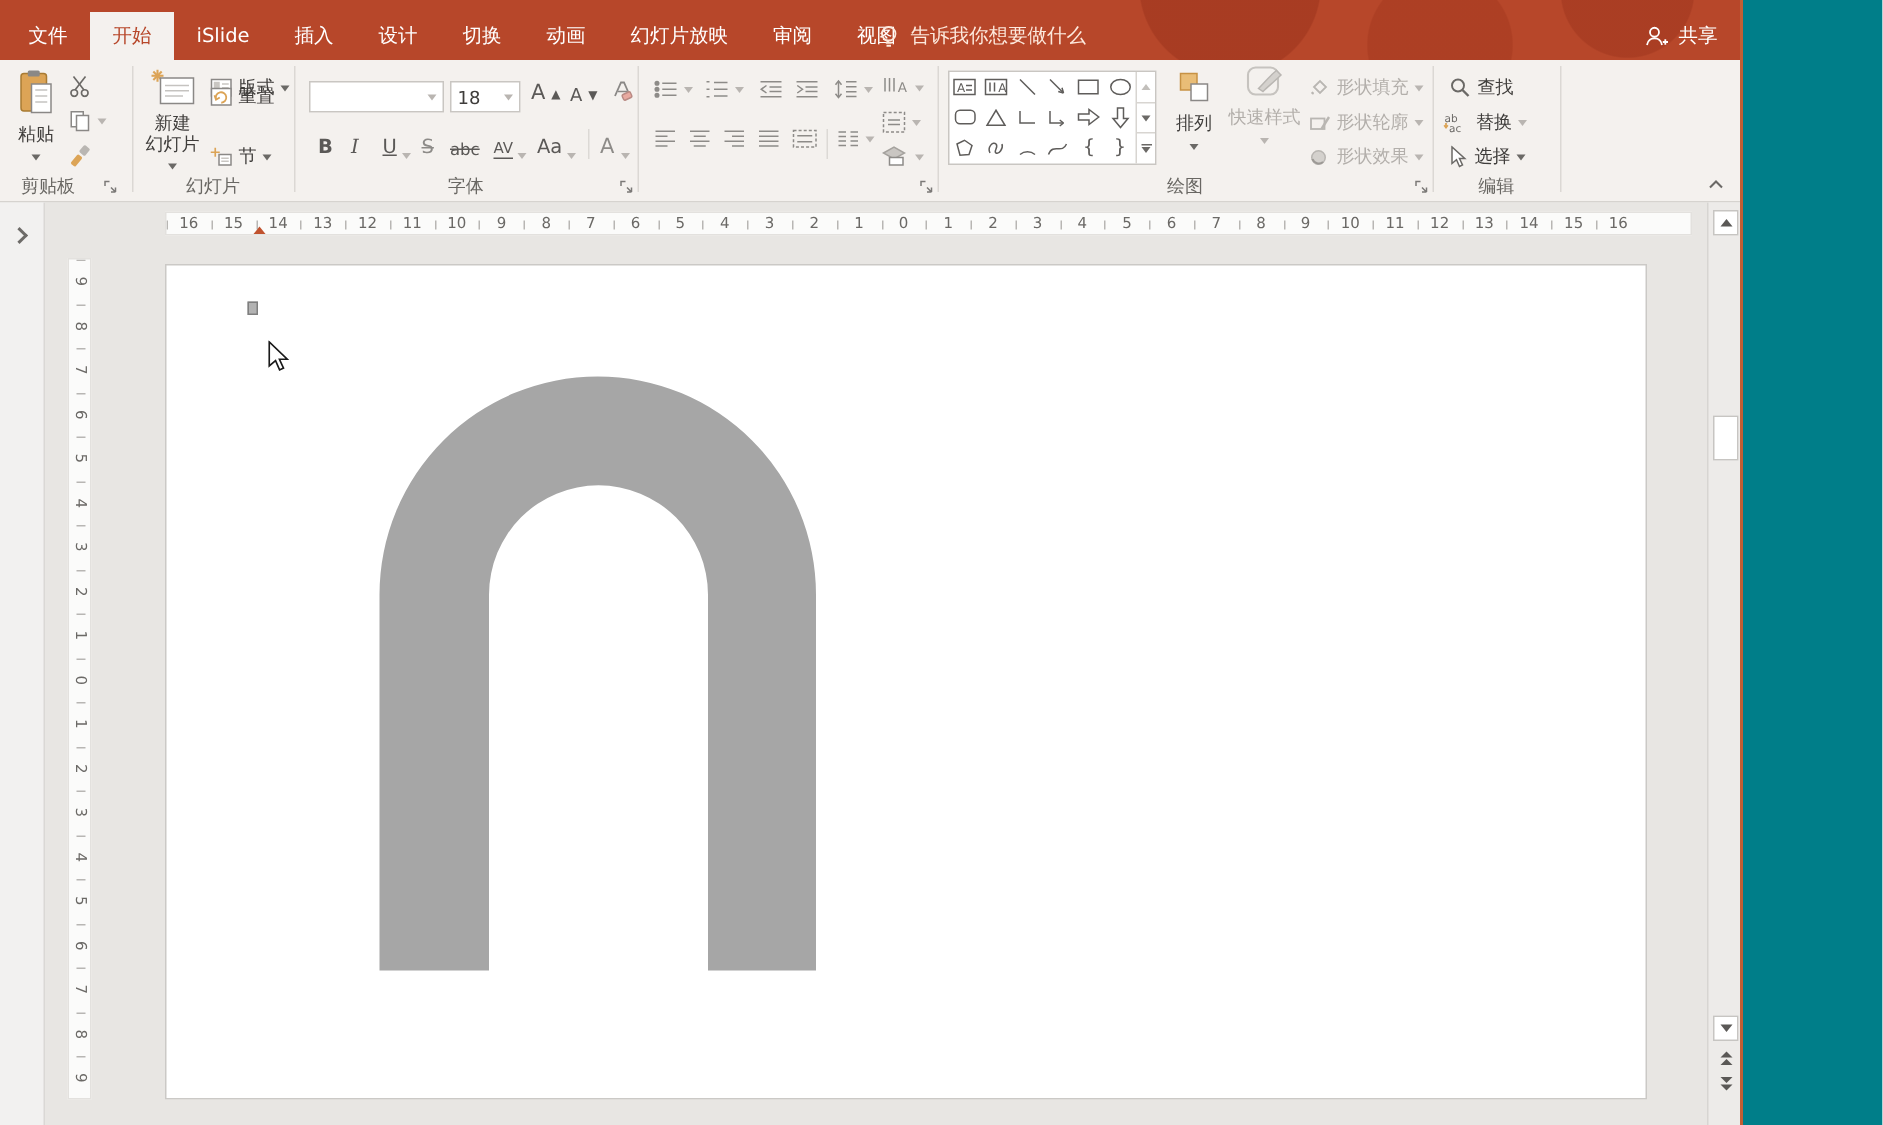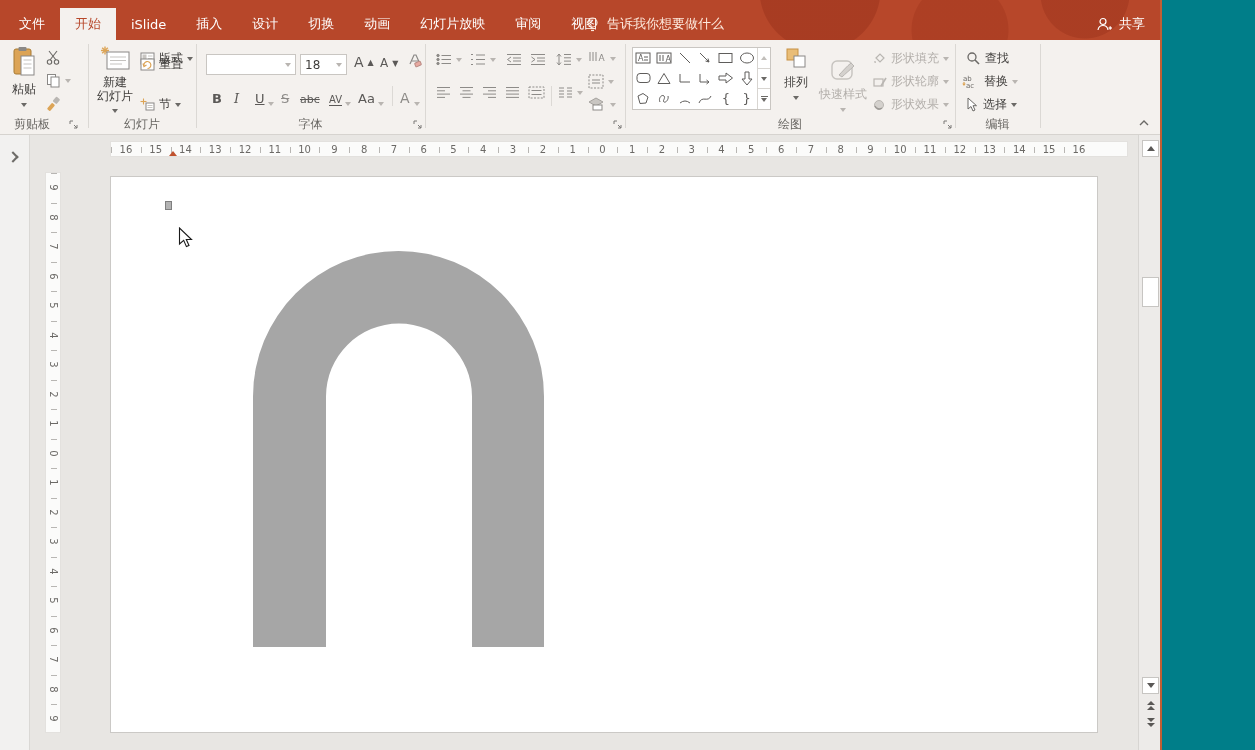--- a/index.html
+++ b/index.html
@@ -586,21 +586,21 @@
     </div>
   </div>
   <div class="bigbtn" style="left:777px; top:6px; width:38px;">
     <svg width="24" height="24" viewBox="0 0 24 24" style="margin:0 auto">
       <rect x="3" y="3" width="11" height="11" fill="#e9bd77" stroke="#c79244"></rect>
       <rect x="10" y="10" width="11" height="11" fill="#fff" stroke="#8a8886"></rect>
     </svg>
     <span class="lbl" style="margin-top:5px">排列</span>
     <span class="cv" style="margin-top:2px"></span>
   </div>
-  <div class="bigbtn" style="left:818px; top:18px; width:50px;">
+  <div class="bigbtn" style="left:818px; top:2px; width:50px;">
     <svg width="28" height="26" viewBox="0 0 28 26" style="margin:0 auto">
       <rect x="3" y="3" width="20" height="18" rx="5" fill="none" stroke="#c6c3bf" stroke-width="1.4"></rect>
       <path d="M10,17 C13,14 18,8 22,5 L25,8 C21,12 16,16 13,19 Z" fill="#d4d1cd" stroke="#b9b6b2"></path>
     </svg>
     <span class="lbl disabled-txt" style="margin-top:3px">快速样式</span>
     <span class="cv dis" style="margin-top:2px"></span>
   </div>
   <div class="smallbtn disabled-txt" style="left:872px; top:10px;">
     <svg width="15" height="14" viewBox="0 0 15 14">
       <path d="M4,6 L8,2 L12,6 L8,10 Z" fill="none" stroke="#b9b6b2" stroke-width="1.2"></path>

